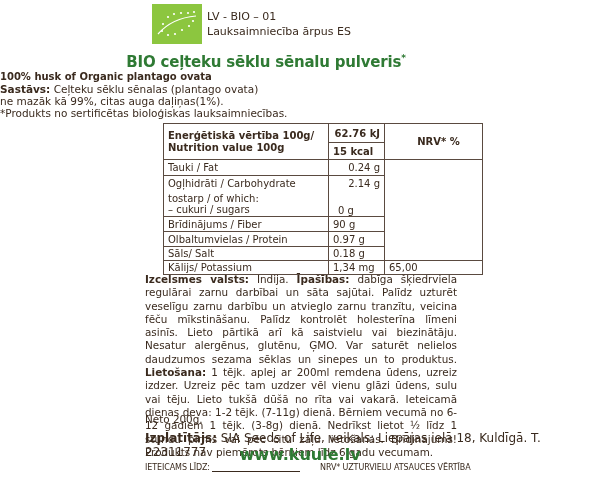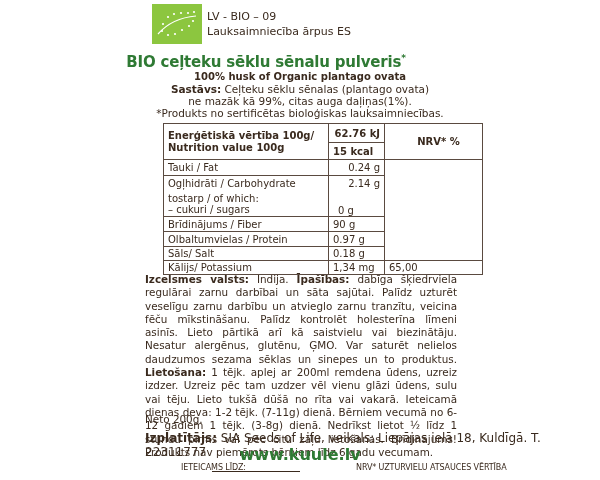--- a/index.html
+++ b/index.html
@@ -3,32 +3,32 @@
 <meta charset="utf-8">
 <style>
   html,body{margin:0;padding:0;background:#fff;}
   body{width:600px;height:480px;position:relative;overflow:hidden;font-family:"DejaVu Sans","Liberation Sans",sans-serif;color:#3a2a1e;}
   .abs{position:absolute;}
   .logo{left:152px;top:4px;width:50px;height:40px;background:#8cc63f;}
   .logo svg{display:block;}
   .cert{left:207px;font-size:11px;color:#3a2a1e;}
   .title{left:0;width:532px;top:53px;text-align:center;font-size:15px;font-weight:bold;color:#2f7a34;letter-spacing:-0.2px;}
   .title sup{font-size:9px;}
-  .center-line{left:0;width:600px;text-align:center;font-size:10.5px;line-height:12px;}
+  .center-line{left:0;width:600px;font-size:10.5px;line-height:12px;}
   .b{font-weight:bold;}
   table.nut{position:absolute;left:163px;top:123px;width:320px;border-collapse:collapse;font-size:10px;color:#3a2a1e;}
   table.nut td{border:1px solid #5a4a40;padding:0 4px;}
   table.nut td.nb{border-top:none;border-bottom:none;}
   table.nut td.val{text-align:right;}
   table.nut td.valL{text-align:left;}
   .body-text{left:145px;width:312px;top:273px;font-size:10.4px;line-height:13.3px;text-align:justify;}
   .neto{left:145px;top:413px;font-size:10.4px;}
   .dist{left:145px;top:431px;font-size:12px;}
   .web{left:0;width:600px;top:445px;text-align:center;font-size:16px;font-weight:bold;color:#2f7a34;}
-  .footer{top:463px;font-size:8px;letter-spacing:-0.1px;margin-left:36px;}
+  .footer{top:463px;font-size:8px;letter-spacing:-0.1px;}
   .line{left:212px;top:471px;width:88px;border-bottom:1px solid #3a2a1e;}
 </style>
 </head>
 <body>
 
 <div class="abs logo">
   <svg width="50" height="40" viewBox="0 0 50 40">
     <path d="M6 30 Q20 14 44 12" stroke="#fff" stroke-width="1.2" fill="none"></path>
     <g fill="#fff">
       <circle cx="16" cy="13" r="1.1"></circle>
@@ -39,21 +39,21 @@
       <circle cx="11" cy="20" r="1.1"></circle>
         <circle cx="10" cy="27" r="1.1"></circle>
       <circle cx="16" cy="31" r="1.1"></circle>
         <circle cx="23" cy="30" r="1.1"></circle>
       <circle cx="30" cy="26" r="1.1"></circle>
         <circle cx="37" cy="22" r="1.1"></circle>
         <circle cx="41" cy="17" r="1.1"></circle>
     </g>
   </svg>
 </div>
-<div class="abs cert" style="top:10px;">LV - BIO – 09</div>
+<div class="abs cert" style="top:10px;">LV - BIO – 01</div>
 <div class="abs cert" style="top:25px;">Lauksaimniecība ārpus ES</div>
 
 <div class="abs title"><span>BIO ceļteku sēklu sēnalu pulveris</span><sup>*</sup></div>
 <div class="abs center-line b" style="top:71px;font-size:10px;">100% husk of Organic plantago ovata</div>
 <div class="abs center-line" style="top:83px;"><span class="b">Sastāvs:</span><span> Ceļteku sēklu sēnalas (plantago ovata)</span></div>
 <div class="abs center-line" style="top:95px;">ne mazāk kā 99%, citas auga daļiņas(1%).</div>
 <div class="abs center-line" style="top:107px;">*Produkts no sertificētas bioloģiskas lauksaimniecības.</div>
 
 <table class="nut">
   <tbody>

